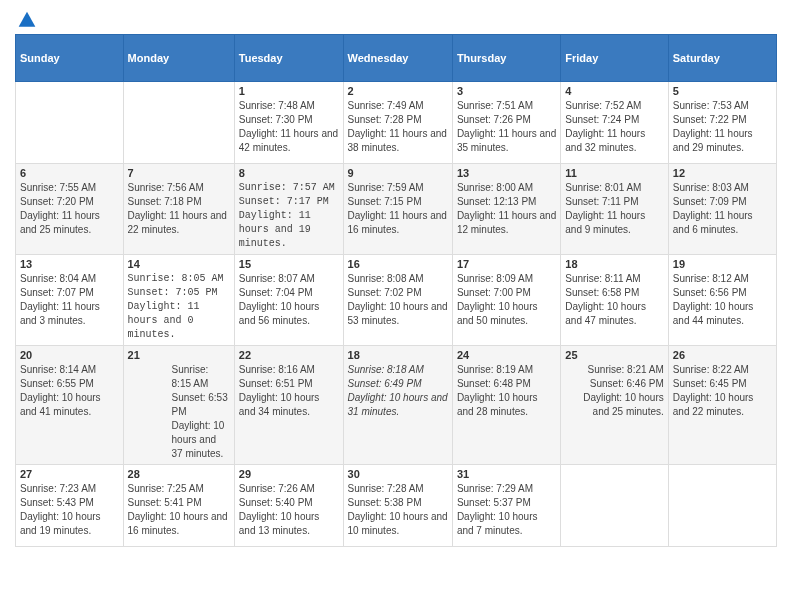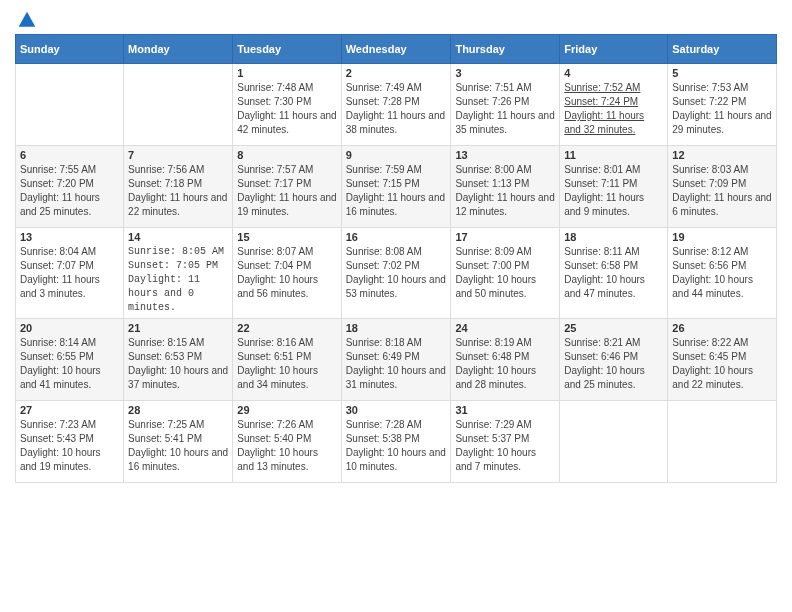--- a/index.html
+++ b/index.html
@@ -59,21 +59,21 @@
       color: #555;
     }
     .calendar {
       width: 100%;
       border-collapse: collapse;
       font-size: 10px;
     }
     .calendar th {
       background-color: #3a7abf;
       color: #fff;
-      padding: 8px 4px;
+      padding: 17px 4px;
       text-align: left;
       font-size: 11px;
       font-weight: bold;
       border: 1px solid #2a6aaf;
     }
     .calendar td {
       border: 1px solid #ddd;
       vertical-align: top;
       padding: 3px 4px;
       height: 82px;
@@ -148,21 +148,21 @@
 Daylight: 11 hours and 38 minutes.</div>
           </td>
           <td>
             <span class="day-number">3</span>
             <div class="day-info" style="white-space: pre-line;">Sunrise: 7:51 AM
 Sunset: 7:26 PM
 Daylight: 11 hours and 35 minutes.</div>
           </td>
           <td>
             <span class="day-number">4</span>
-            <div class="day-info" style="white-space: pre-line; text-decoration: underline;">Sunrise: 7:52 AM
+            <div class="day-info" style="white-space: pre-line;">Sunrise: 7:52 AM
 Sunset: 7:24 PM
 Daylight: 11 hours and 32 minutes.</div>
           </td>
           <td>
             <span class="day-number">5</span>
             <div class="day-info" style="white-space: pre-line;">Sunrise: 7:53 AM
 Sunset: 7:22 PM
 Daylight: 11 hours and 29 minutes.</div>
           </td>
         </tr>
@@ -174,34 +174,34 @@
 Daylight: 11 hours and 25 minutes.</div>
           </td>
           <td>
             <span class="day-number">7</span>
             <div class="day-info" style="white-space: pre-line;">Sunrise: 7:56 AM
 Sunset: 7:18 PM
 Daylight: 11 hours and 22 minutes.</div>
           </td>
           <td>
             <span class="day-number">8</span>
-            <div class="day-info" style="white-space: pre-line;">Sunrise: 7:57 AM
+            <div class="day-info" style="white-space: pre-line; font-family: Liberation Mono, monospace;">Sunrise: 7:57 AM
 Sunset: 7:17 PM
 Daylight: 11 hours and 19 minutes.</div>
           </td>
           <td>
             <span class="day-number">9</span>
             <div class="day-info" style="white-space: pre-line;">Sunrise: 7:59 AM
 Sunset: 7:15 PM
 Daylight: 11 hours and 16 minutes.</div>
           </td>
           <td>
             <span class="day-number">13</span>
             <div class="day-info" style="white-space: pre-line;">Sunrise: 8:00 AM
-Sunset: 1:13 PM
+Sunset: 12:13 PM
 Daylight: 11 hours and 12 minutes.</div>
           </td>
           <td>
             <span class="day-number">11</span>
             <div class="day-info" style="white-space: pre-line;">Sunrise: 8:01 AM
 Sunset: 7:11 PM
 Daylight: 11 hours and 9 minutes.</div>
           </td>
           <td>
             <span class="day-number">12</span>
@@ -256,45 +256,45 @@
         </tr>
         <tr>
           <td>
             <span class="day-number">20</span>
             <div class="day-info" style="white-space: pre-line;">Sunrise: 8:14 AM
 Sunset: 6:55 PM
 Daylight: 10 hours and 41 minutes.</div>
           </td>
           <td>
             <span class="day-number">21</span>
-            <div class="day-info" style="white-space: pre-line;">Sunrise: 8:15 AM
+            <div class="day-info" style="white-space: pre-line; margin-left: 44px;">Sunrise: 8:15 AM
 Sunset: 6:53 PM
 Daylight: 10 hours and 37 minutes.</div>
           </td>
           <td>
             <span class="day-number">22</span>
             <div class="day-info" style="white-space: pre-line;">Sunrise: 8:16 AM
 Sunset: 6:51 PM
 Daylight: 10 hours and 34 minutes.</div>
           </td>
           <td>
             <span class="day-number">18</span>
-            <div class="day-info" style="white-space: pre-line;">Sunrise: 8:18 AM
+            <div class="day-info" style="white-space: pre-line; font-style: italic;">Sunrise: 8:18 AM
 Sunset: 6:49 PM
 Daylight: 10 hours and 31 minutes.</div>
           </td>
           <td>
             <span class="day-number">24</span>
             <div class="day-info" style="white-space: pre-line;">Sunrise: 8:19 AM
 Sunset: 6:48 PM
 Daylight: 10 hours and 28 minutes.</div>
           </td>
           <td>
             <span class="day-number">25</span>
-            <div class="day-info" style="white-space: pre-line;">Sunrise: 8:21 AM
+            <div class="day-info" style="white-space: pre-line; text-align: right;">Sunrise: 8:21 AM
 Sunset: 6:46 PM
 Daylight: 10 hours and 25 minutes.</div>
           </td>
           <td>
             <span class="day-number">26</span>
             <div class="day-info" style="white-space: pre-line;">Sunrise: 8:22 AM
 Sunset: 6:45 PM
 Daylight: 10 hours and 22 minutes.</div>
           </td>
         </tr>

